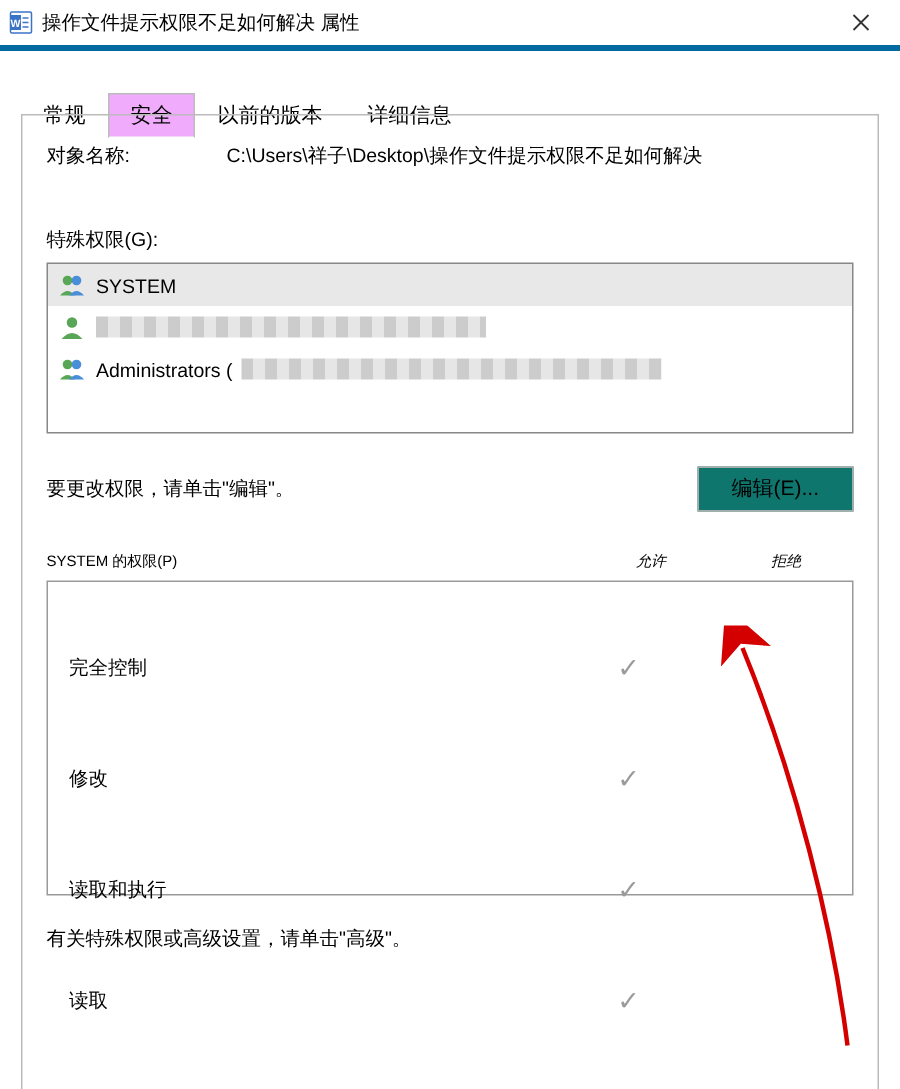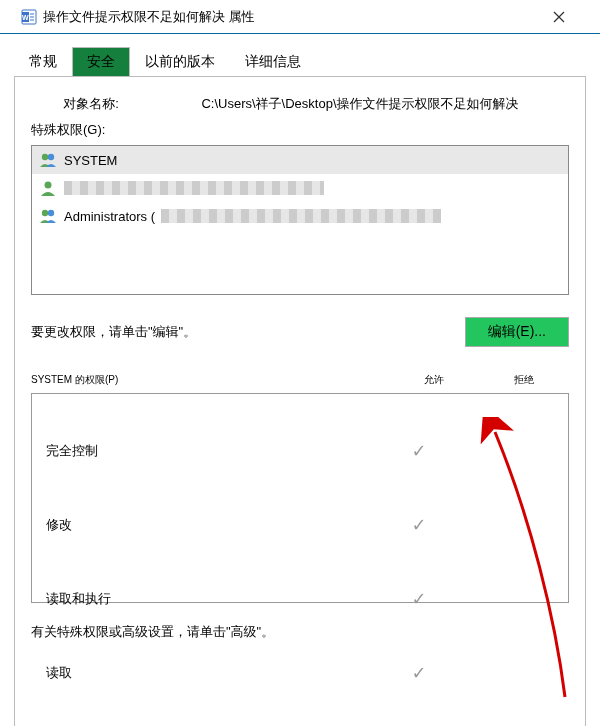--- a/index.html
+++ b/index.html
@@ -10,22 +10,22 @@
     background: #fff;
     width: 600px;
     height: 726px;
     overflow: hidden;
     color: #000;
   }
   .titlebar {
     display: flex;
     align-items: center;
     height: 34px;
-    padding: 0 21px;
-    border-bottom: 1px solid #0369a1;
+    padding: 0 6px;
+    border-bottom: 4px solid #0369a1;
   }
   .titlebar .icon {
     width: 16px; height: 16px;
     margin-right: 6px;
     display: inline-flex;
   }
   .titlebar .title { flex: 1; font-size: 13px; }
   .titlebar .close {
     width: 40px; height: 28px;
     display: flex; align-items: center; justify-content: center;
@@ -36,47 +36,46 @@
     align-items: flex-end;
     padding: 12px 14px 0 14px;
     position: relative;
     height: 42px;
   }
   .tab {
     padding: 5px 14px;
     border: 1px solid transparent;
     font-size: 14px;
     position: relative;
-    top: 1px;
+    top: 16px;
     cursor: pointer;
   }
   .tab.active {
     border: 1px solid #bbb;
     border-bottom-color: #fff;
-    background: #15803d;
+    background: #f0abfc;
   }
   .tab-panel {
     border: 1px solid #bbb;
     border-top: 1px solid #bbb;
     margin: 0 14px;
     padding: 18px 16px 10px 16px;
     position: relative;
     height: 660px;
   }
   .row {
     display: flex;
-    margin-bottom: 8px;
+    margin-bottom: 38px;
     align-items:flex-start;
-    text-align:center;
   }
   .label { min-width: 120px; }
   .val { flex:1; word-break: break-all; }
   .listbox {
     border: 1px solid #888;
-    height: 150px;
+    height: 114px;
     padding: 0;
     margin-top: 6px;
     background: #fff;
   }
   .listitem {
     display: flex;
     align-items: center;
     padding: 4px 6px;
     gap: 6px;
   }
@@ -89,32 +88,32 @@
     vertical-align: middle;
   }
   .edit-row {
     display: flex;
     align-items: center;
     justify-content: space-between;
     margin-top: 22px;
   }
   .btn {
     border: 1px solid #aaa;
-    background: #22c55e;
+    background: #0f766e;
     padding: 5px 22px;
     font-size: 14px;
     cursor: pointer;
   }
   .perm-head {
     display: flex;
     margin-top: 26px;
     font-size: 10px;
   }
   .perm-head .phname { flex:1; }
-  .perm-head .phcol { width: 90px; text-align:center; }
+  .perm-head .phcol { width: 90px; text-align:center;font-style:italic; }
   .perm-box {
     border: 1px solid #999;
     margin-top: 6px;
     height: 210px;
   }
   .prow {
     display: flex;
     align-items: center;
     padding: 6px 14px;
     margin-top: 40px;

